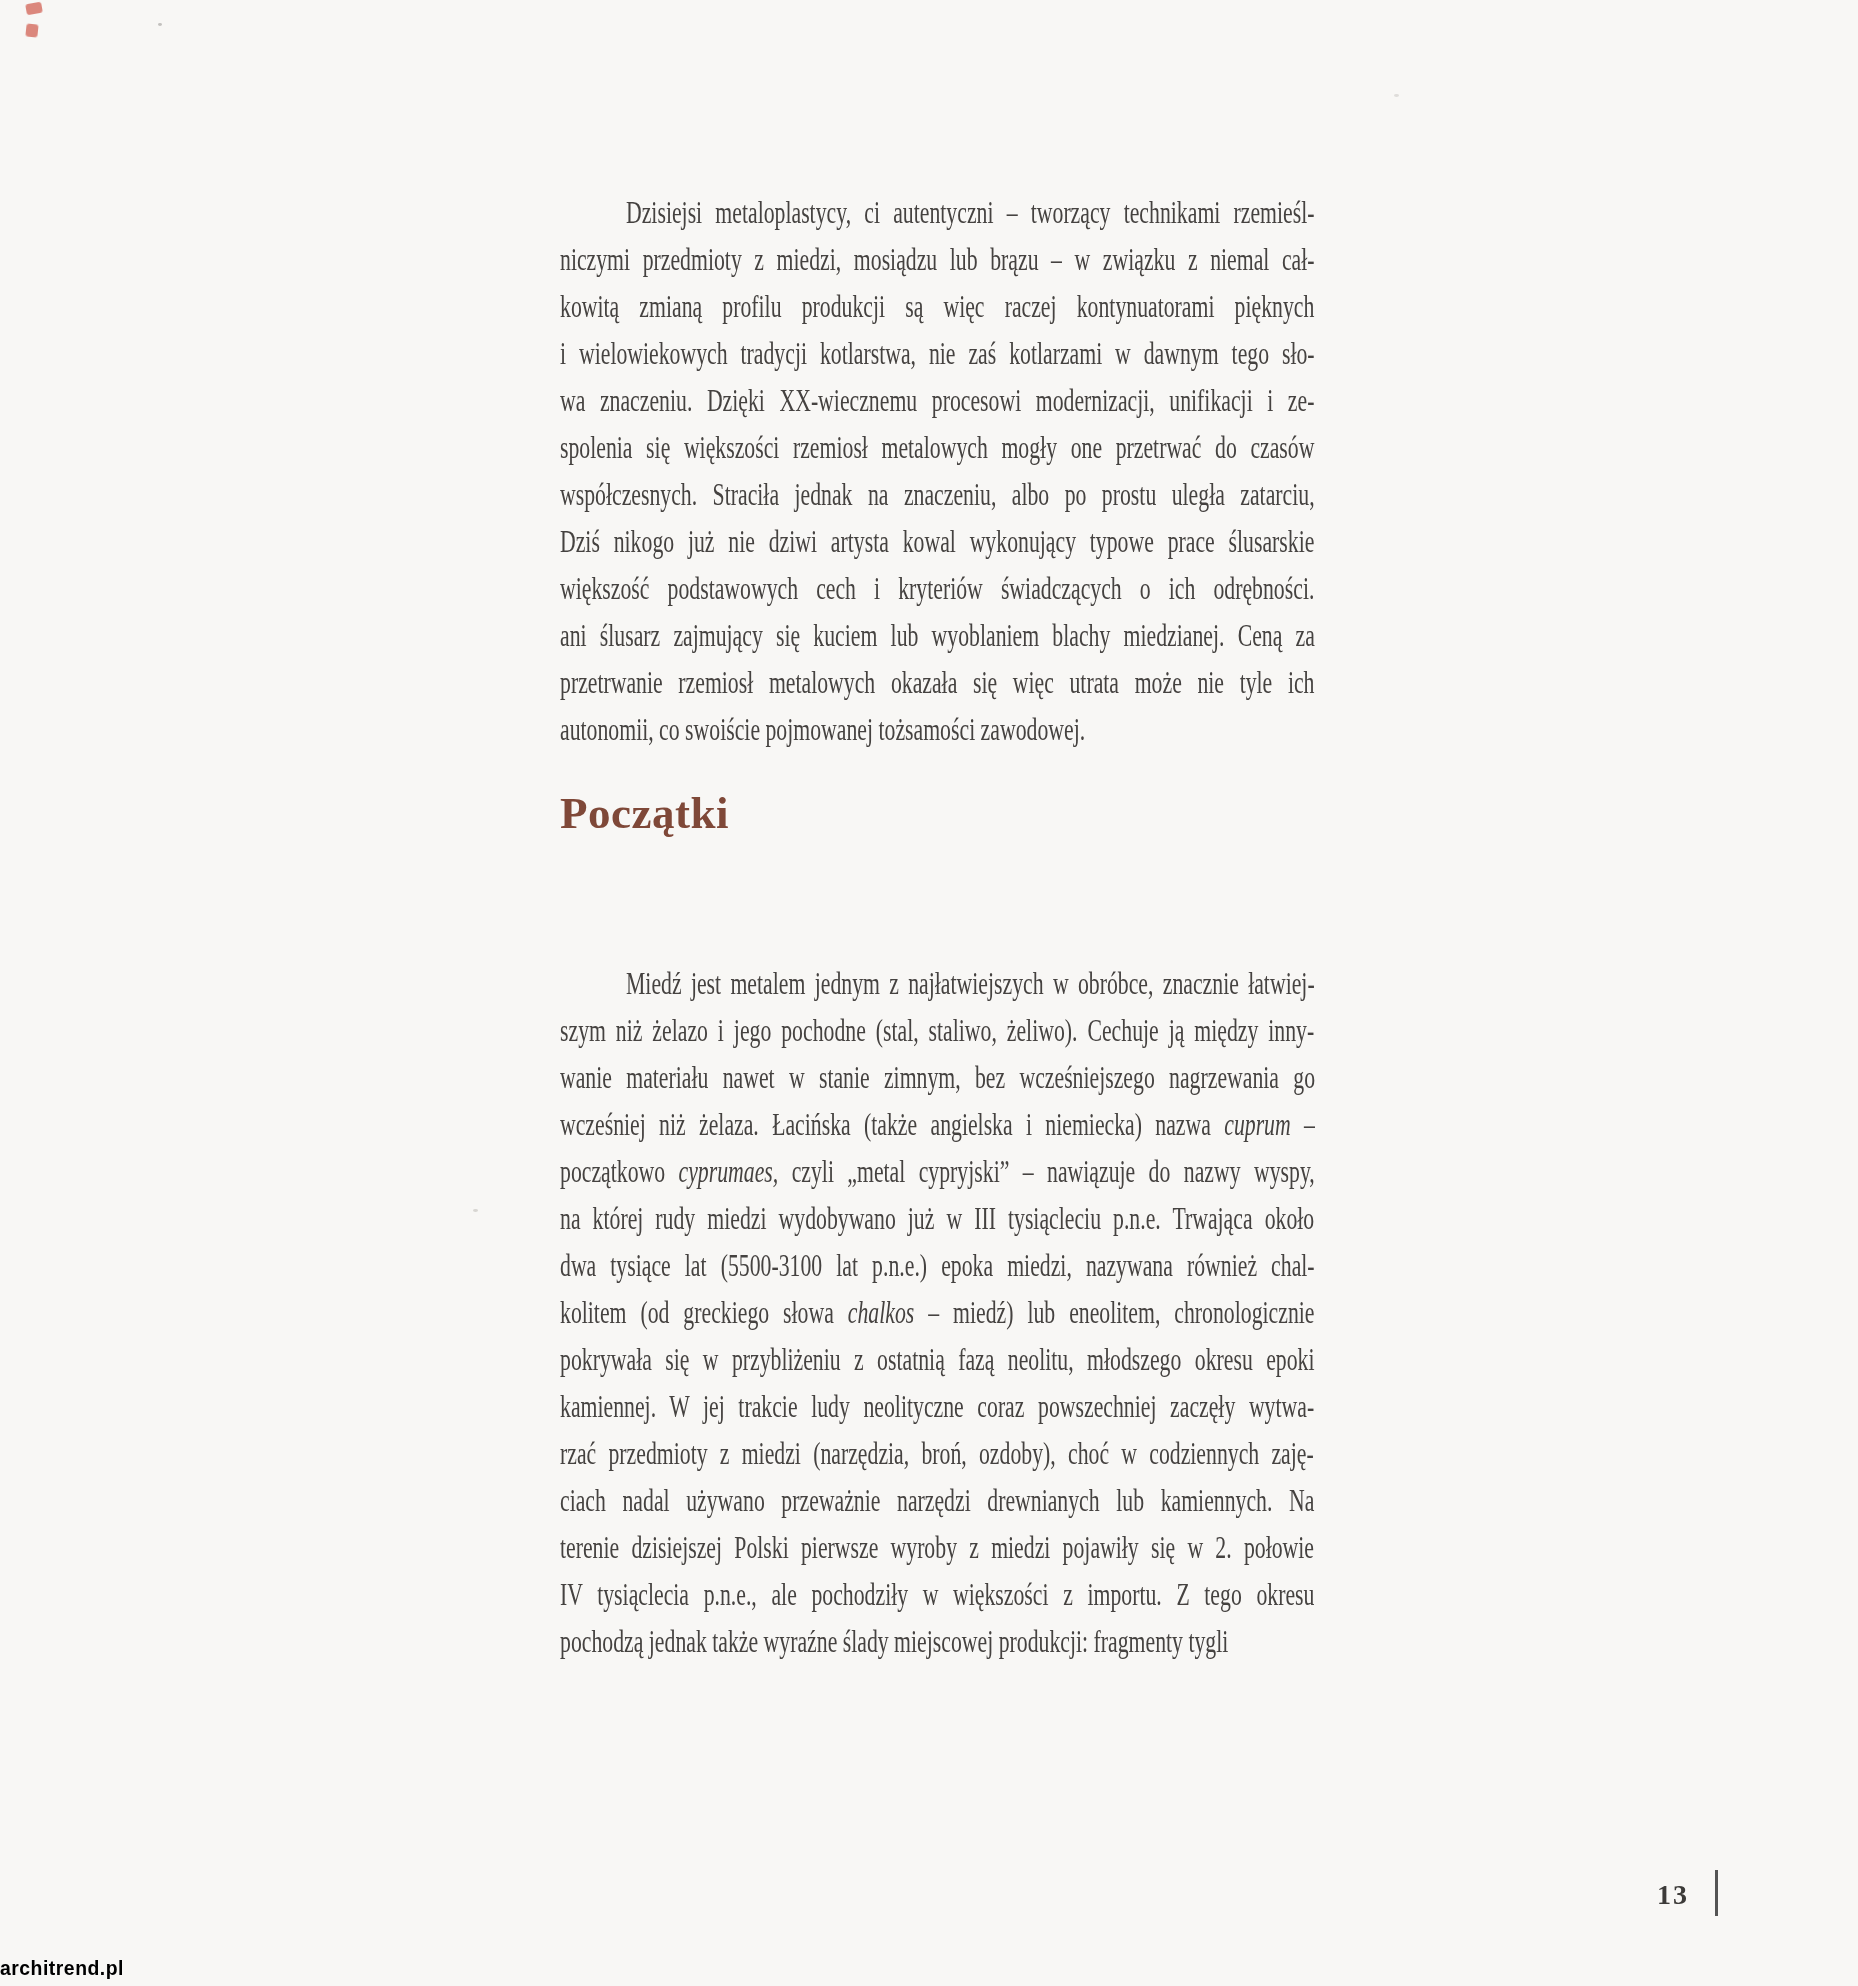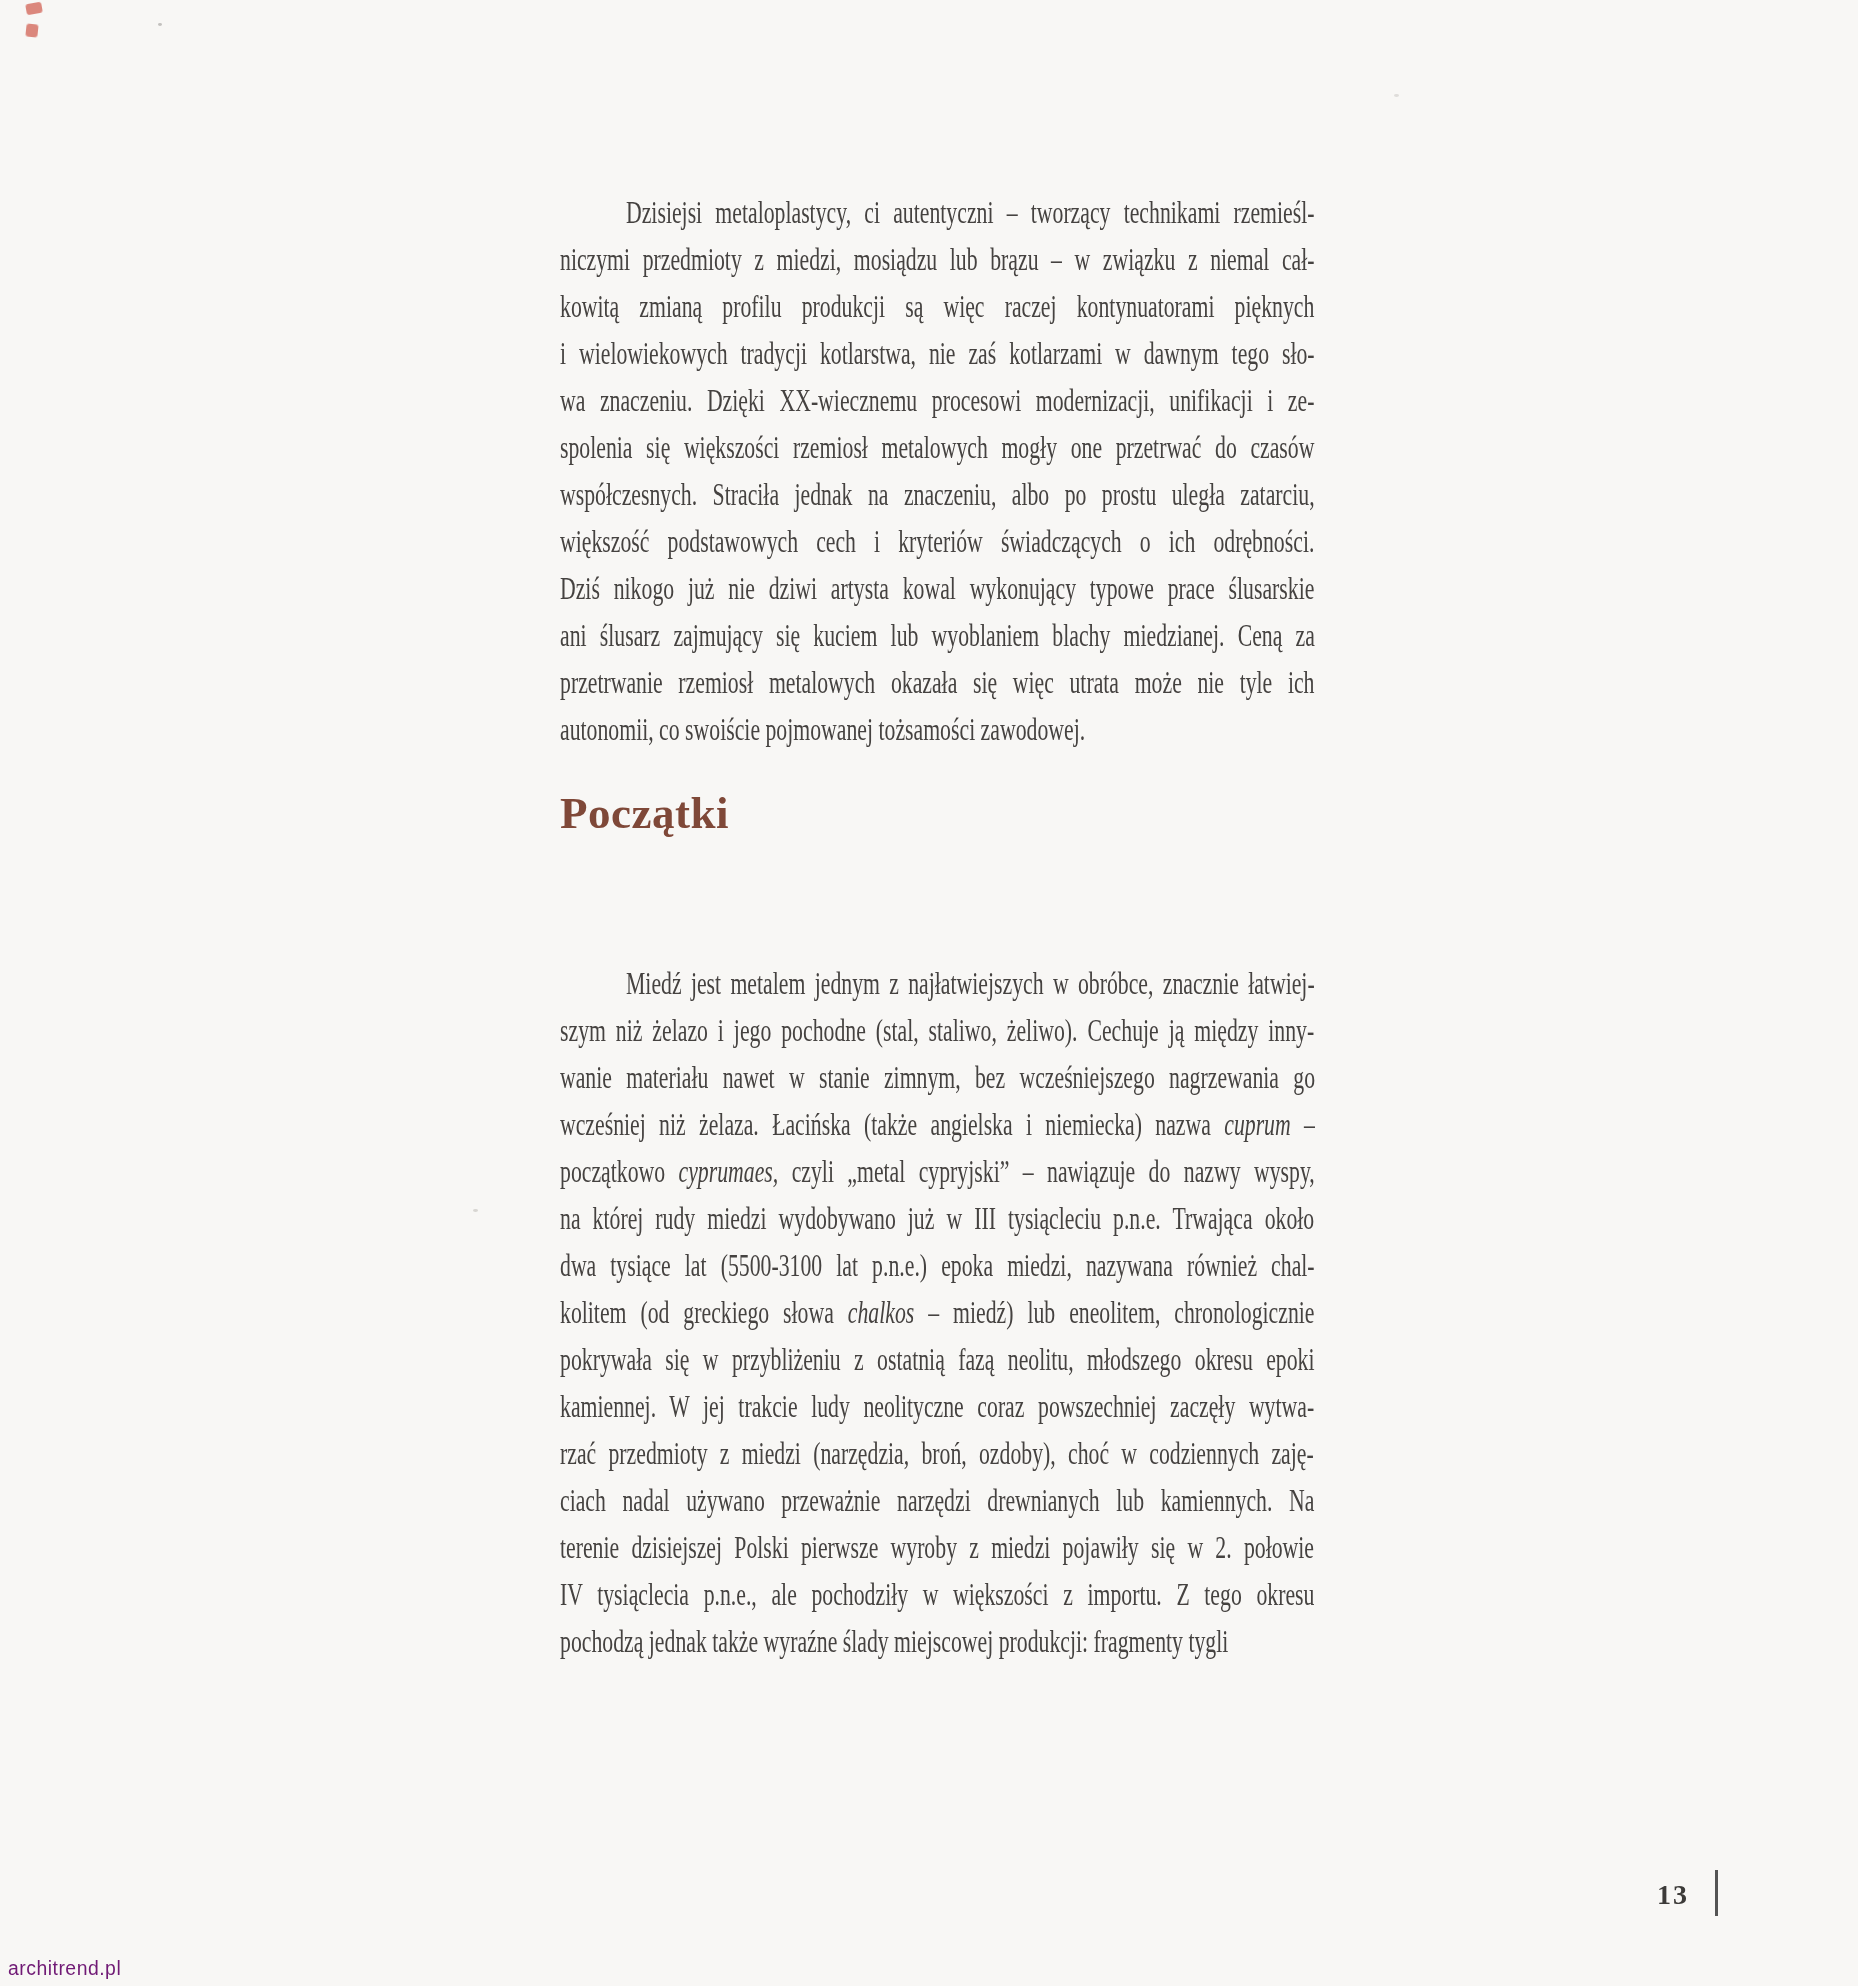--- a/index.html
+++ b/index.html
@@ -34,23 +34,23 @@
     position:absolute;left:1657px;top:1879px;
     font-size:28px;font-weight:700;color:#3d3b39;letter-spacing:1.9px;
   }
   #pagebar{
     position:absolute;left:1715px;top:1870px;
     width:2.9px;height:46px;background:#545454;
   }
 
   
   #watermark{
-    position:absolute;left:8px;top:1957px;
+    position:absolute;left:0;top:1957px;
     font-family:"Liberation Sans","DejaVu Sans",sans-serif;
-    font-size:19.4px;color:#701a75;letter-spacing:0.5px;
+    font-size:19.4px;color:#000000;letter-spacing:0.5px;font-weight:bold;
   }
 
   
   .red-mark{position:absolute;background:#d0584a;opacity:.7;border-radius:2.9px;filter:blur(0.6px);}
   #mark1{left:26px;top:2.9px;width:15.5px;height:10.7px;transform:rotate(-10deg);}
   #mark2{left:26px;top:24px;width:11.6px;height:12.6px;transform:rotate(6deg);}
   .speck{position:absolute;border-radius:50%;opacity:.8;}
   #speck1{left:158px;top:23px;width:3.9px;height:2.9px;background:#b5b3b0;}
   #speck2{left:1394px;top:94px;width:4.9px;height:2.9px;background:#d8d6d3;}
   #speck3{left:473px;top:1209px;width:4.9px;height:2.9px;background:#cfcdc9;}
@@ -67,22 +67,22 @@
   <div class="speck" id="speck3"></div>
 
   <div class="para" id="para1">
       <div class="line indent"><span class="ln" style="word-spacing: 11.4px; transform: scaleX(0.68);"><span>Dzisiejsi metaloplastycy, ci autentyczni – tworzący technikami rzemieśl-</span></span></div>
       <div class="line"><span class="ln" style="word-spacing: 10.5px; transform: scaleX(0.68);"><span>niczymi przedmioty z miedzi, mosiądzu lub brązu – w związku z niemal cał-</span></span></div>
       <div class="line"><span class="ln" style="word-spacing: 21.6px; transform: scaleX(0.68);"><span>kowitą zmianą profilu produkcji są więc raczej kontynuatorami pięknych</span></span></div>
       <div class="line"><span class="ln" style="word-spacing: 11px; transform: scaleX(0.68);"><span>i wielowiekowych tradycji kotlarstwa, nie zaś kotlarzami w dawnym tego sło-</span></span></div>
       <div class="line"><span class="ln" style="word-spacing: 13.4px; transform: scaleX(0.68);"><span>wa znaczeniu. Dzięki XX-wiecznemu procesowi modernizacji, unifikacji i ze-</span></span></div>
       <div class="line"><span class="ln" style="word-spacing: 12px; transform: scaleX(0.68);"><span>spolenia się większości rzemiosł metalowych mogły one przetrwać do czasów</span></span></div>
       <div class="line"><span class="ln" style="word-spacing: 14.7px; transform: scaleX(0.68);"><span>współczesnych. Straciła jednak na znaczeniu, albo po prostu uległa zatarciu,</span></span></div>
+      <div class="line"><span class="ln" style="word-spacing: 12.3px; transform: scaleX(0.68);"><span>Dziś nikogo już nie dziwi artysta kowal wykonujący typowe prace ślusarskie</span></span></div>
       <div class="line"><span class="ln" style="word-spacing: 18.6px; transform: scaleX(0.68);"><span>większość podstawowych cech i kryteriów świadczących o ich odrębności.</span></span></div>
-      <div class="line"><span class="ln" style="word-spacing: 12.3px; transform: scaleX(0.68);"><span>Dziś nikogo już nie dziwi artysta kowal wykonujący typowe prace ślusarskie</span></span></div>
       <div class="line"><span class="ln" style="word-spacing: 11.4px; transform: scaleX(0.68);"><span>ani ślusarz zajmujący się kuciem lub wyoblaniem blachy miedzianej. Ceną za</span></span></div>
       <div class="line"><span class="ln" style="word-spacing: 15px; transform: scaleX(0.68);"><span>przetrwanie rzemiosł metalowych okazała się więc utrata może nie tyle ich</span></span></div>
       <div class="line"><span class="ln" style="transform: scaleX(0.68);"><span>autonomii, co swoiście pojmowanej tożsamości zawodowej.</span></span></div>
     </div>
 
   <h2 id="heading">Początki</h2>
 
   <div class="para" id="para2">
       <div class="line indent"><span class="ln" style="word-spacing: 5.7px; transform: scaleX(0.68);"><span>Miedź jest metalem jednym z najłatwiejszych w obróbce, znacznie łatwiej-</span></span></div>
       <div class="line"><span class="ln" style="word-spacing: 6.6px; transform: scaleX(0.68);"><span>szym niż żelazo i jego pochodne (stal, staliwo, żeliwo). Cechuje ją między inny-</span></span></div>

